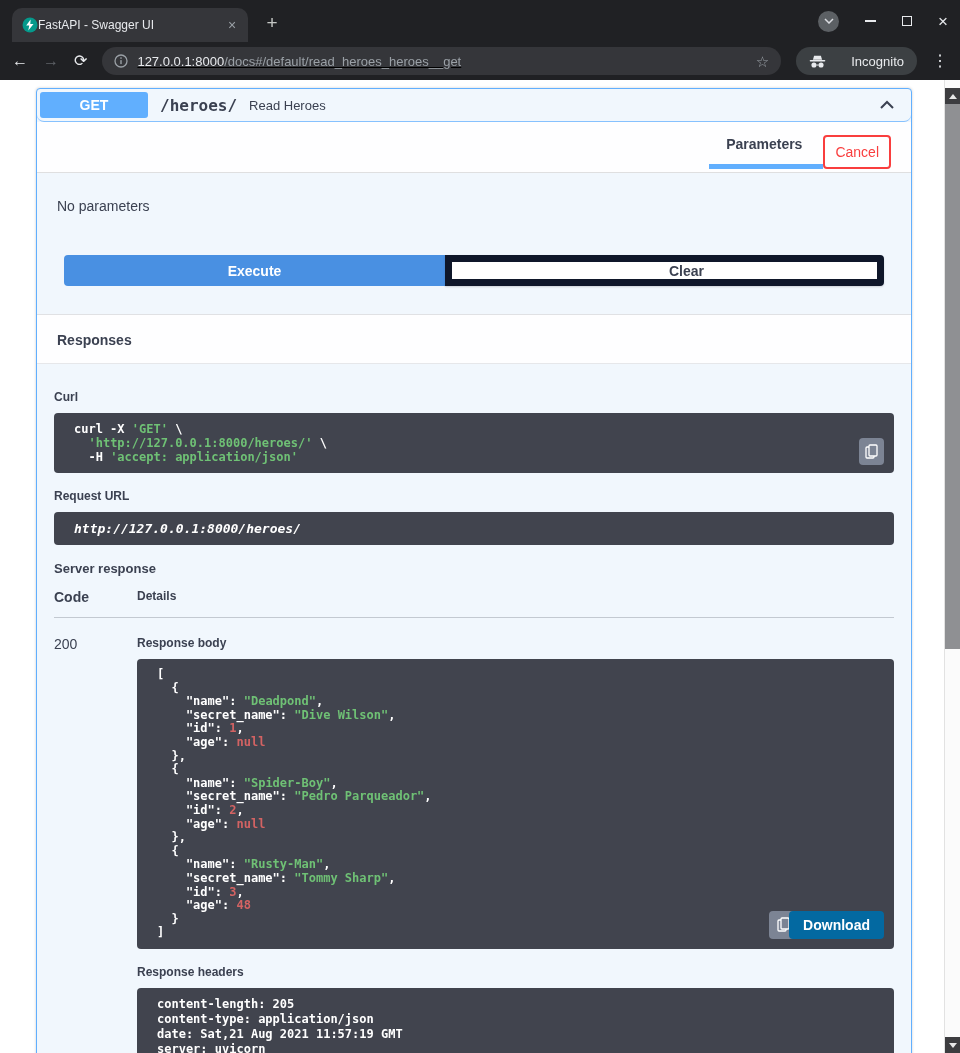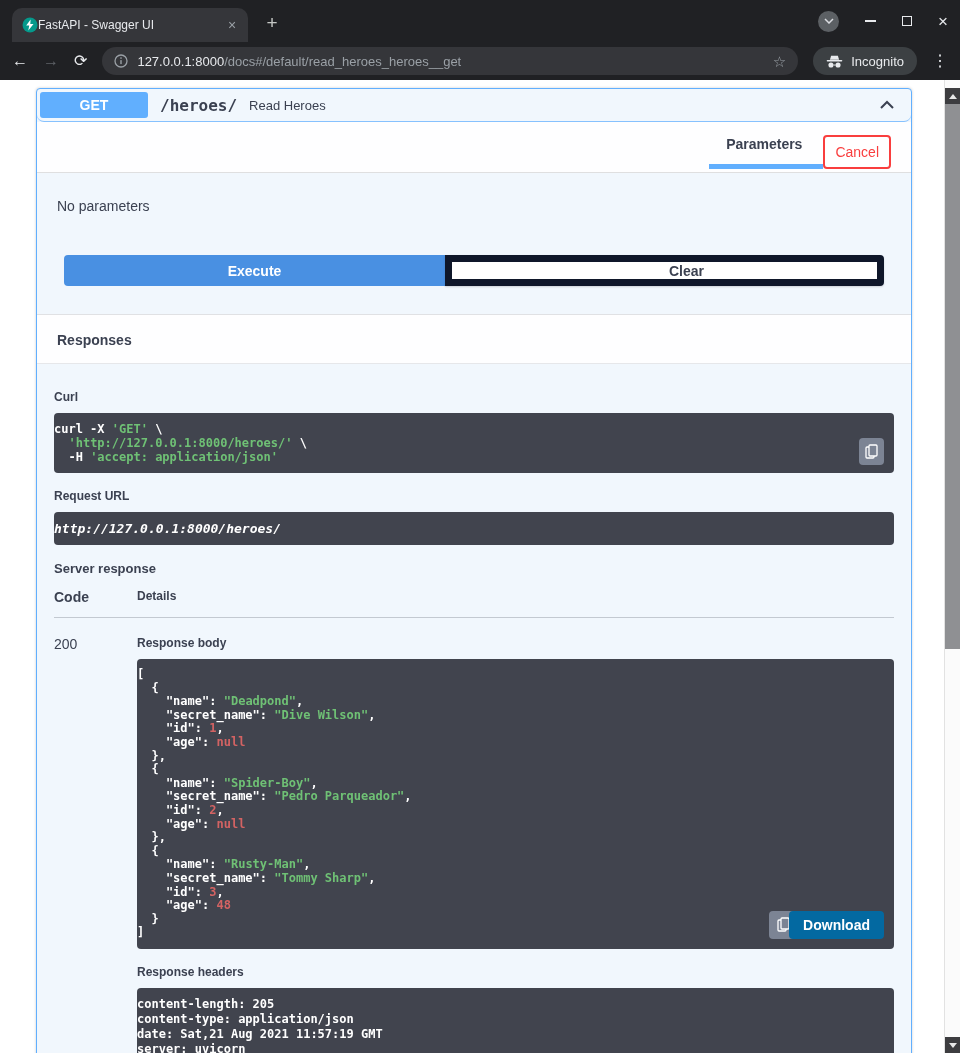--- a/index.html
+++ b/index.html
@@ -22,26 +22,26 @@
   .win-min { width:11px; height:2px; background:#e8eaed; }
   .win-max { width:10px; height:10px; border:1.5px solid #e8eaed; }
   .win-close { color:#e8eaed; font-size:17px; line-height:1; }
 
   .toolbar { height:38px; background:var(--chrome-bg,#202124); display:flex;
              align-items:center; gap:15px; padding:0 12px; }
   .nav-icon { color:#e8eaed; font-size:16px; line-height:1; }
   .nav-icon.disabled { color:#5f6368; }
   .omnibox { flex:1; height:28px; background:var(--omnibox-bg,#35363a); border-radius:14px;
              display:flex; align-items:center; gap:9px; padding:0 12px; min-width:0; }
-  .url { flex:1; font-size:13px; white-space:nowrap; overflow:hidden; }
+  .url { flex:1; font-size:13px; white-space:nowrap; overflow:hidden;text-decoration:underline; }
   .url-host { color:#e8eaed; }
   .url-path { color:#9aa0a6; }
   .star { color:#9aa0a6; font-size:15px; line-height:1; }
   .incognito-chip { height:28px; background:#3c4043; border-radius:14px; display:flex;
-                    align-items:center; gap:8px; padding:0 13px; }
+                    align-items:center; gap:25px; padding:0 13px; }
   .incognito-chip span { color:#e8eaed; font-size:13px; }
   .menu-dots { color:#e8eaed; font-size:16px; line-height:1; }
 
   
   .content { position:relative; height:973px; background:#fff; padding:8px 48px 0 36px; overflow:hidden; }
 
   .opblock { border:1px solid var(--method-get,#61affe); border-radius:4px;
              background:#f1f7fd; box-shadow:0 0 3px rgba(0,0,0,.19); }
   .opblock-summary { display:flex; align-items:center; padding:4px 14px 4px 3px; height:33px;
                      border-bottom:1px solid rgba(97,175,254,.75); cursor:pointer;border-radius:7px; }
@@ -72,21 +72,21 @@
 
   .responses-header { background:#fefeff; height:50px; padding:16px 20px;
                       border-top:1px solid rgba(59,65,81,.15); border-bottom:1px solid rgba(59,65,81,.12); }
   .responses-header span { font-size:14px; font-weight:700; color:#3b4151; }
 
   .responses-body { padding:26px 17px 20px; }
   .blk-label { font-size:12px; font-weight:700; color:#3b4151; margin-bottom:9px; }
   .server-label { font-size:13px; margin-top:16px; margin-bottom:13px; }
 
   .code-block { position:relative; background:var(--code-bg,#41444e); border-radius:4px;
-                padding:9px 0; font-family:"DejaVu Sans Mono", monospace;
+                padding:9px 20px; font-family:"DejaVu Sans Mono", monospace;
                 font-size:12px; font-weight:600; color:#fff; }
   .code-line { white-space:pre; line-height:14px; min-height:14px; }
   .tok-p { color:#ffffff; }
   .tok-s { color:var(--code-string,#6fc175); }
   .tok-n { color:var(--code-number,#d36363); }
   .curl-block { margin-bottom:16px; min-height:56px; }
   .url-block  { margin-bottom:4px;font-style:italic; }
   .url-block span { font-size:13px; line-height:15px; }
   .body-block { margin-bottom:16px; }
   .body-block .code-line { line-height:13.6px; min-height:13.6px; }

